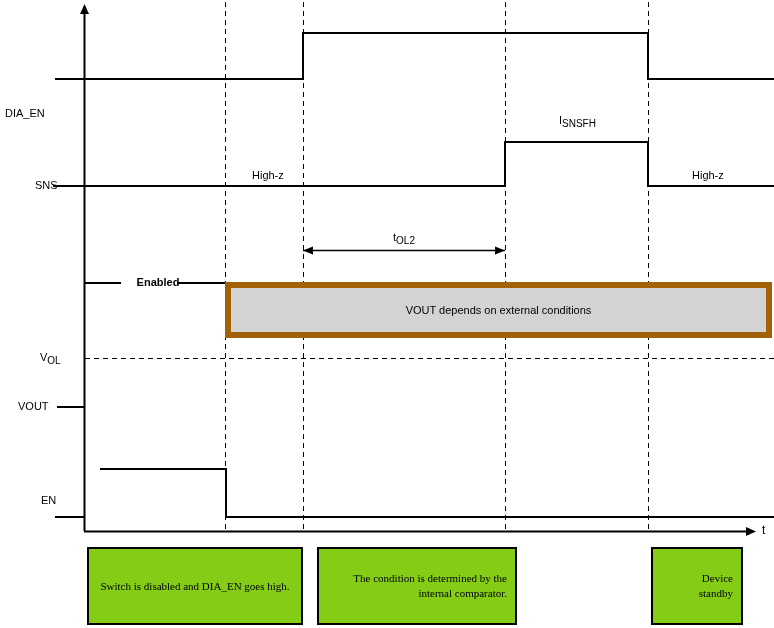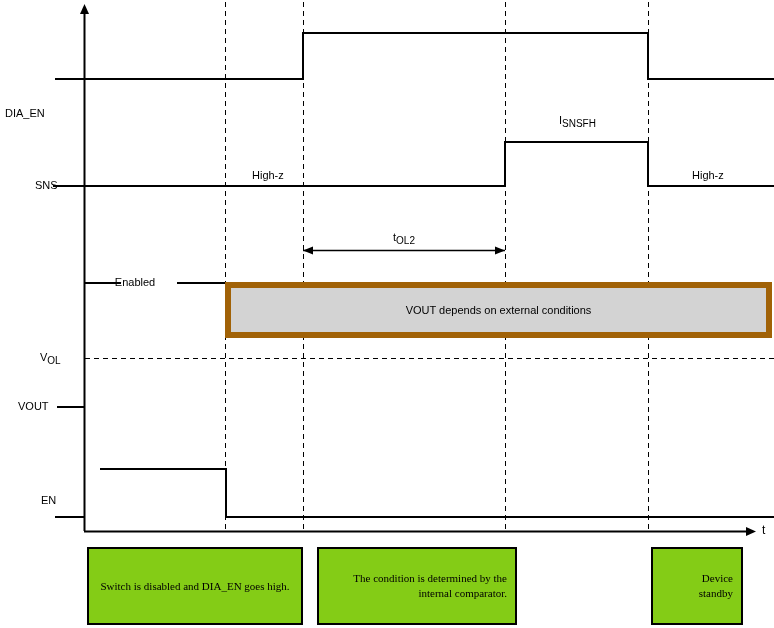--- a/index.html
+++ b/index.html
@@ -22,21 +22,21 @@
     white-space: nowrap;
     color: #000;
   }
   .lbl sub { font-size: 10px; line-height: 0; }
 
   #lbl-diaen   { left: 5px;   top: 72px; margin-top: 35px;  }
   #lbl-sns     { left: 35px;  top: 179px; }
   #lbl-vol     { left: 40px;  top: 351px; }
   #lbl-vout    { left: 18px;  top: 400px; }
   #lbl-en      { left: 41px;  top: 494px; }
-  #lbl-enabled { left: 108px; top: 276px; width: 54px; text-align: center; }
+  #lbl-enabled { left: 131px; top: 276px; width: 54px; text-align: center; font-weight: bold; }
   #lbl-highz-left  { left: 252px; top: 169px; }
   #lbl-highz-right { left: 692px; top: 169px; }
   #lbl-isnsfh  { left: 559px; top: 114px; }
   #lbl-tol2    { left: 393px; top: 231px; }
   #lbl-taxis   { left: 762px; top: 524px; font-size: 12px; }
 
   .graybox {
     position: absolute;
     z-index: 2;
     left: 225px; top: 282px;

